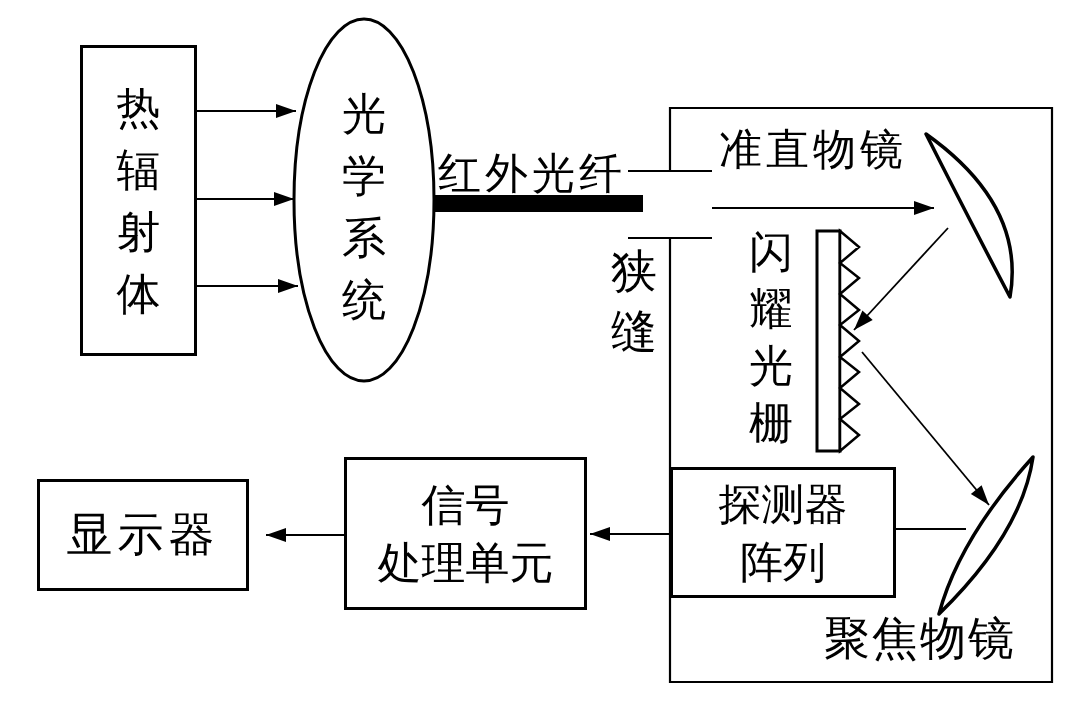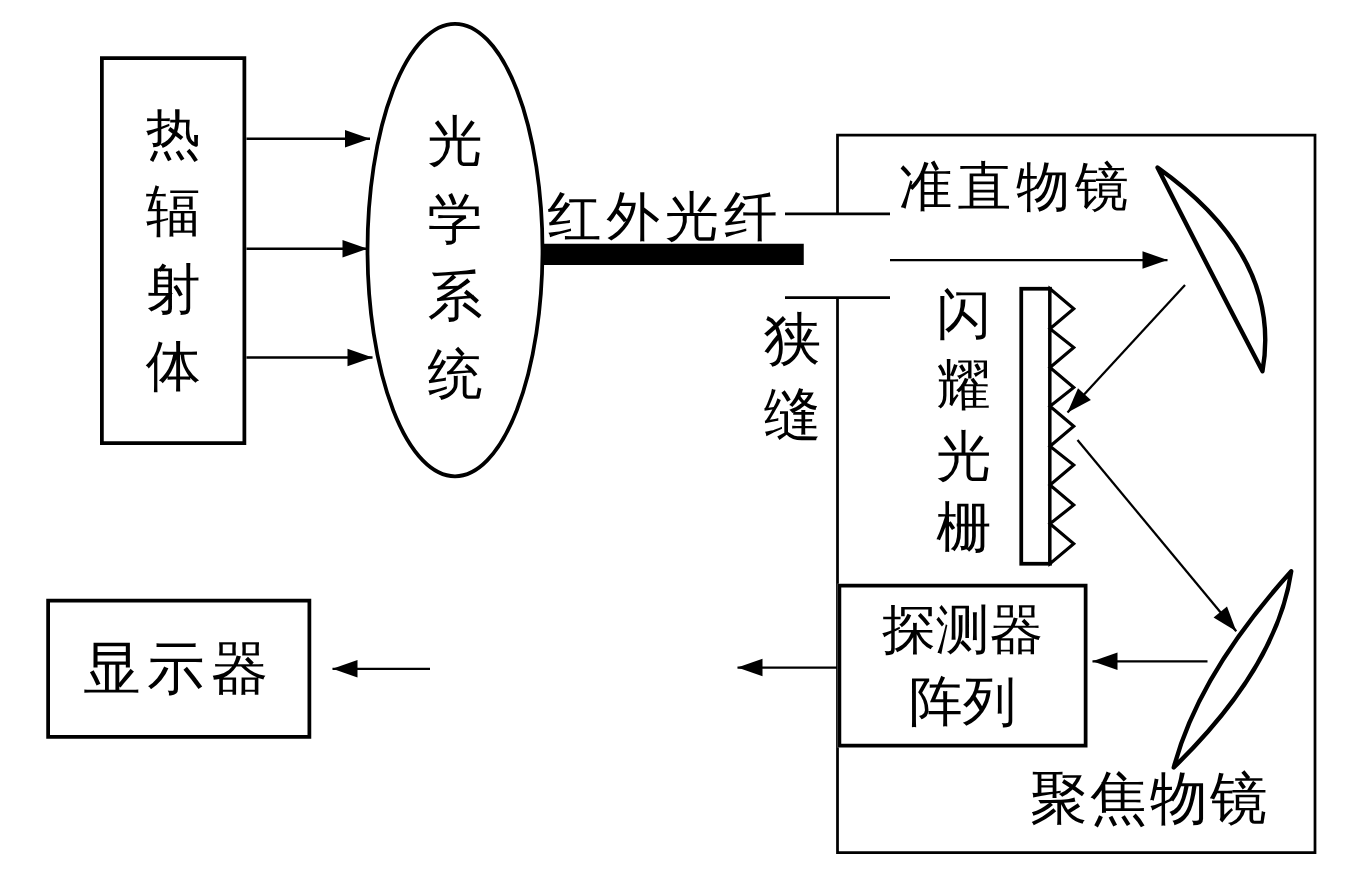--- a/index.html
+++ b/index.html
@@ -70,25 +70,29 @@
     <line x1="344" y1="535" x2="266" y2="535" stroke="#000" stroke-width="1.8" marker-end="url(#ah)"></line>
   </svg>
 
   <div class="node" style="left:80px;top:45px;width:117px;height:311px;">
     <div class="lbl v44" style="position:static;">热
 辐
 射
 体</div>
   </div>
 
-  <div class="node" style="left:670px;top:467px;width:200px;height:131px;">
+  <div class="node" style="left:670px;top:467px;width:226px;height:131px;">
     <div class="lbl det-lbl" style="position:static;">探测器
 阵列</div>
   </div>
 
+  <div class="node" style="left:344px;top:457px;width:243px;height:153px;">
+    <div class="lbl sig-lbl" style="position:static;">信号
+处理单元</div>
+  </div>
 
   <div class="node" style="left:37px;top:479px;width:212px;height:112px;">
     <div class="lbl disp-lbl" style="position:static;">显示器</div>
   </div>
 
   <div class="lbl v44" style="left:334px;top:83px;width:60px;">光
 学
 系
 统</div>
 

